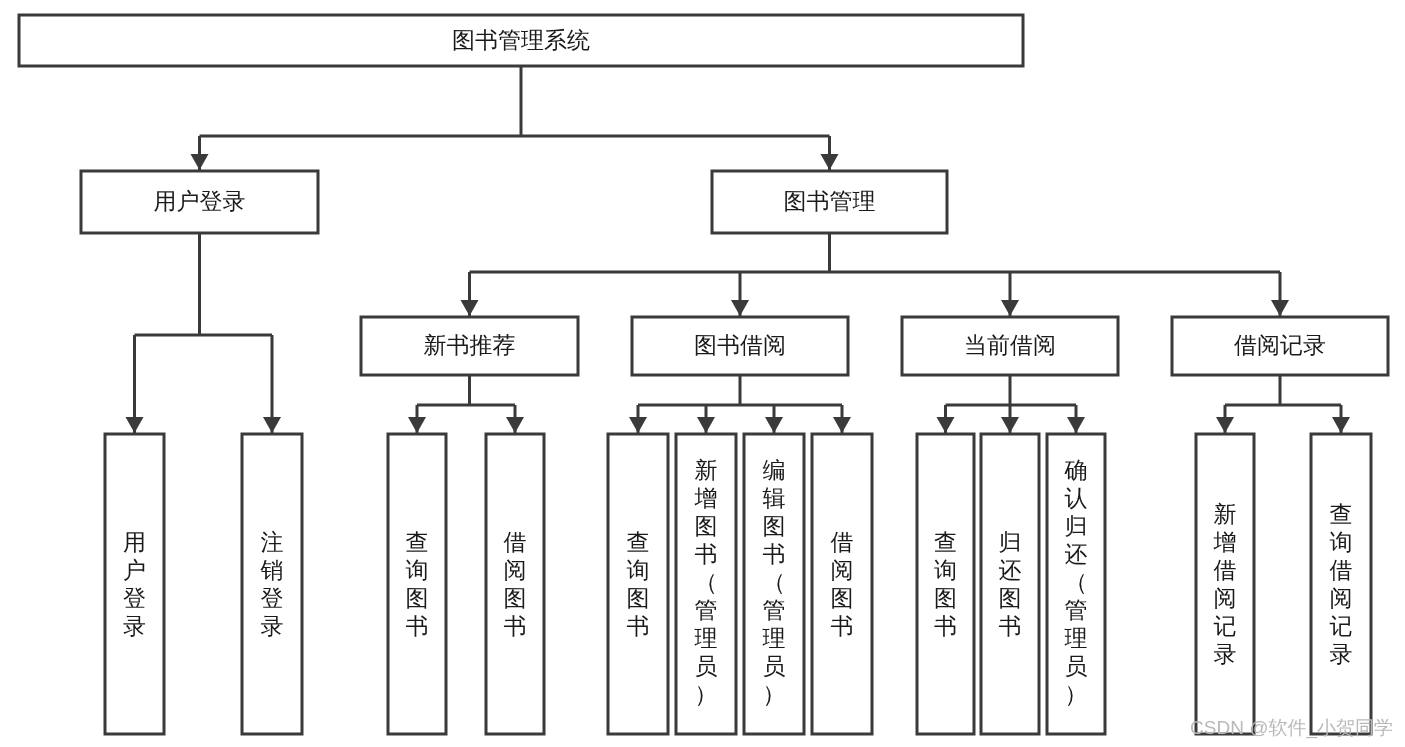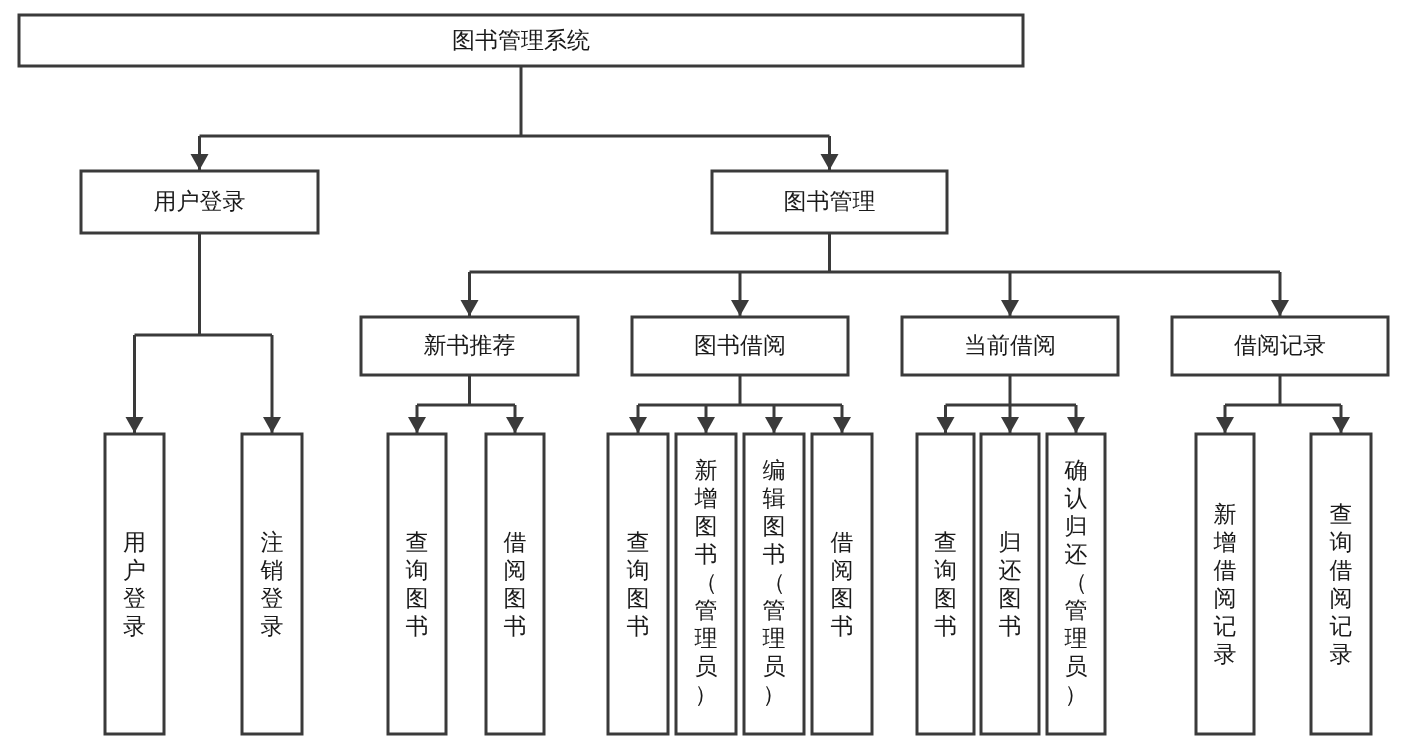--- a/index.html
+++ b/index.html
@@ -202,13 +202,14 @@
         <g>
           <rect x="1196" y="434" width="58" height="300" class="node-box"></rect>
           <text x="1225" y="521.84" class="node-label-vertical"><tspan x="1225" dy="0">新</tspan><tspan x="1225" dy="28">增</tspan><tspan x="1225" dy="28">借</tspan><tspan x="1225" dy="28">阅</tspan><tspan x="1225" dy="28">记</tspan><tspan x="1225" dy="28">录</tspan></text>
         </g>
         <g>
           <rect x="1311" y="434" width="60" height="300" class="node-box"></rect>
           <text x="1341" y="521.84" class="node-label-vertical"><tspan x="1341" dy="0">查</tspan><tspan x="1341" dy="28">询</tspan><tspan x="1341" dy="28">借</tspan><tspan x="1341" dy="28">阅</tspan><tspan x="1341" dy="28">记</tspan><tspan x="1341" dy="28">录</tspan></text>
         </g>
       </g>
   </svg>
+  <div class="watermark">CSDN @软件_小贺同学</div>
 </div>
 
 </body></html>

